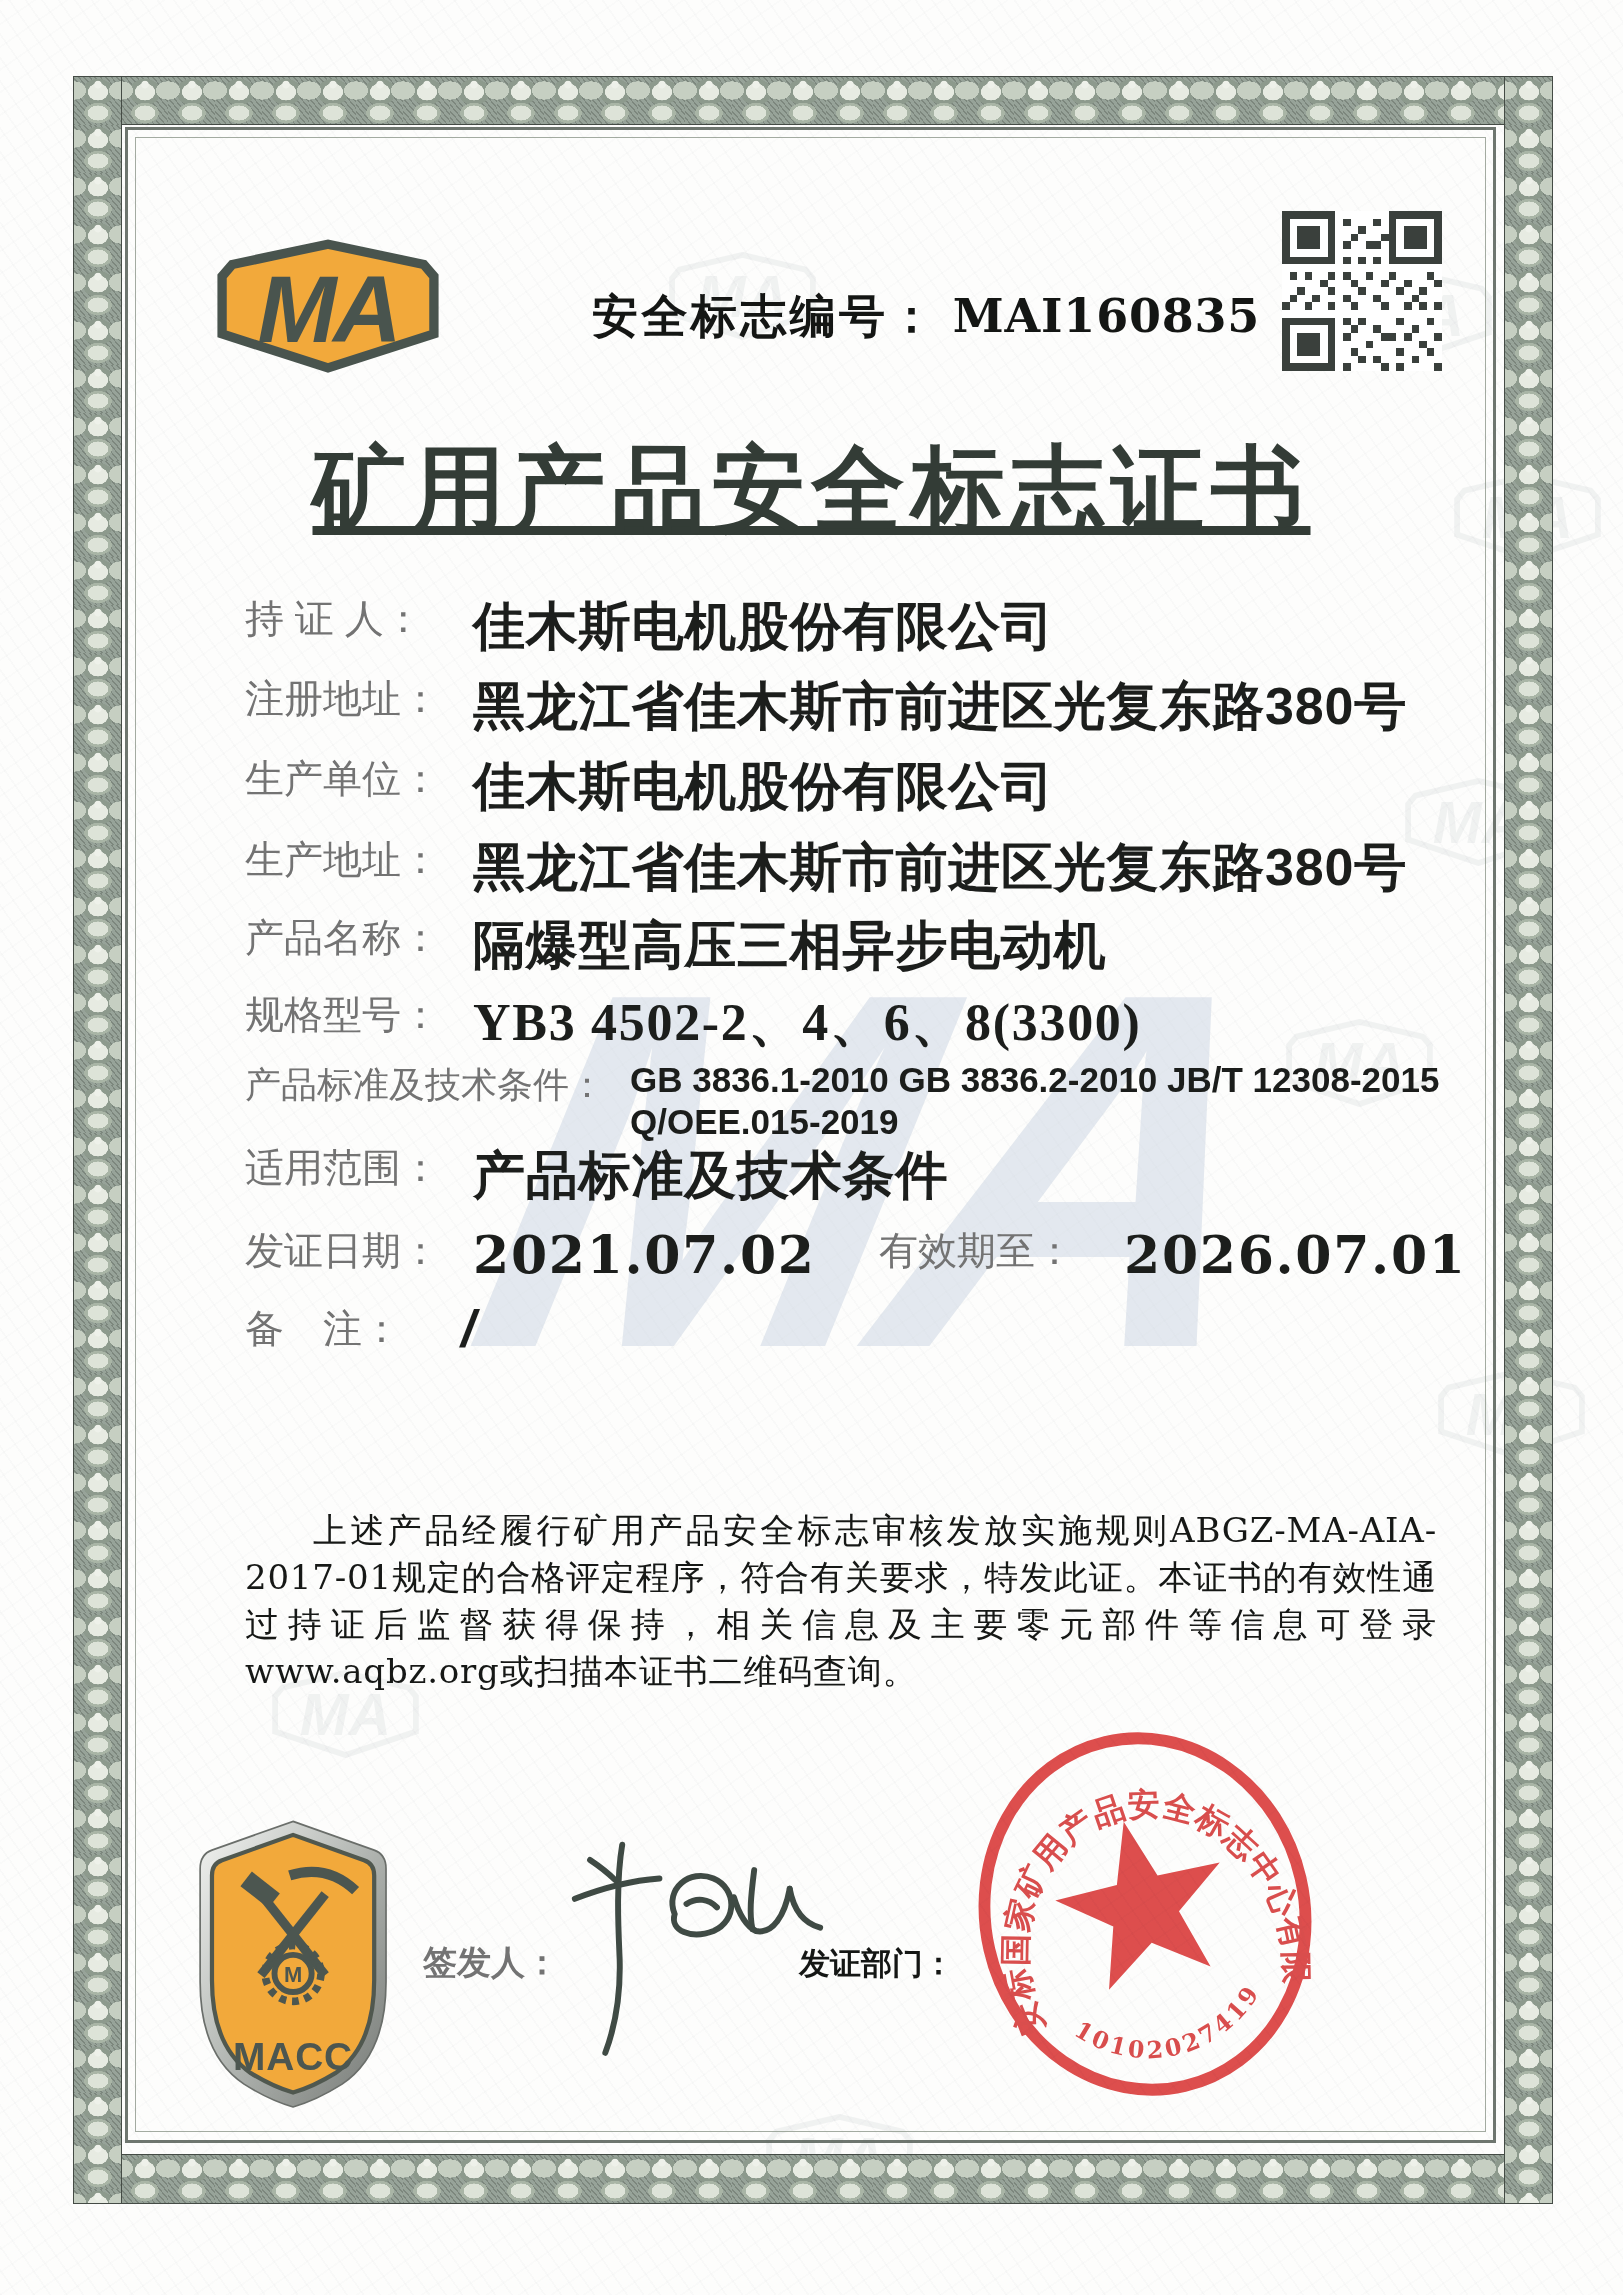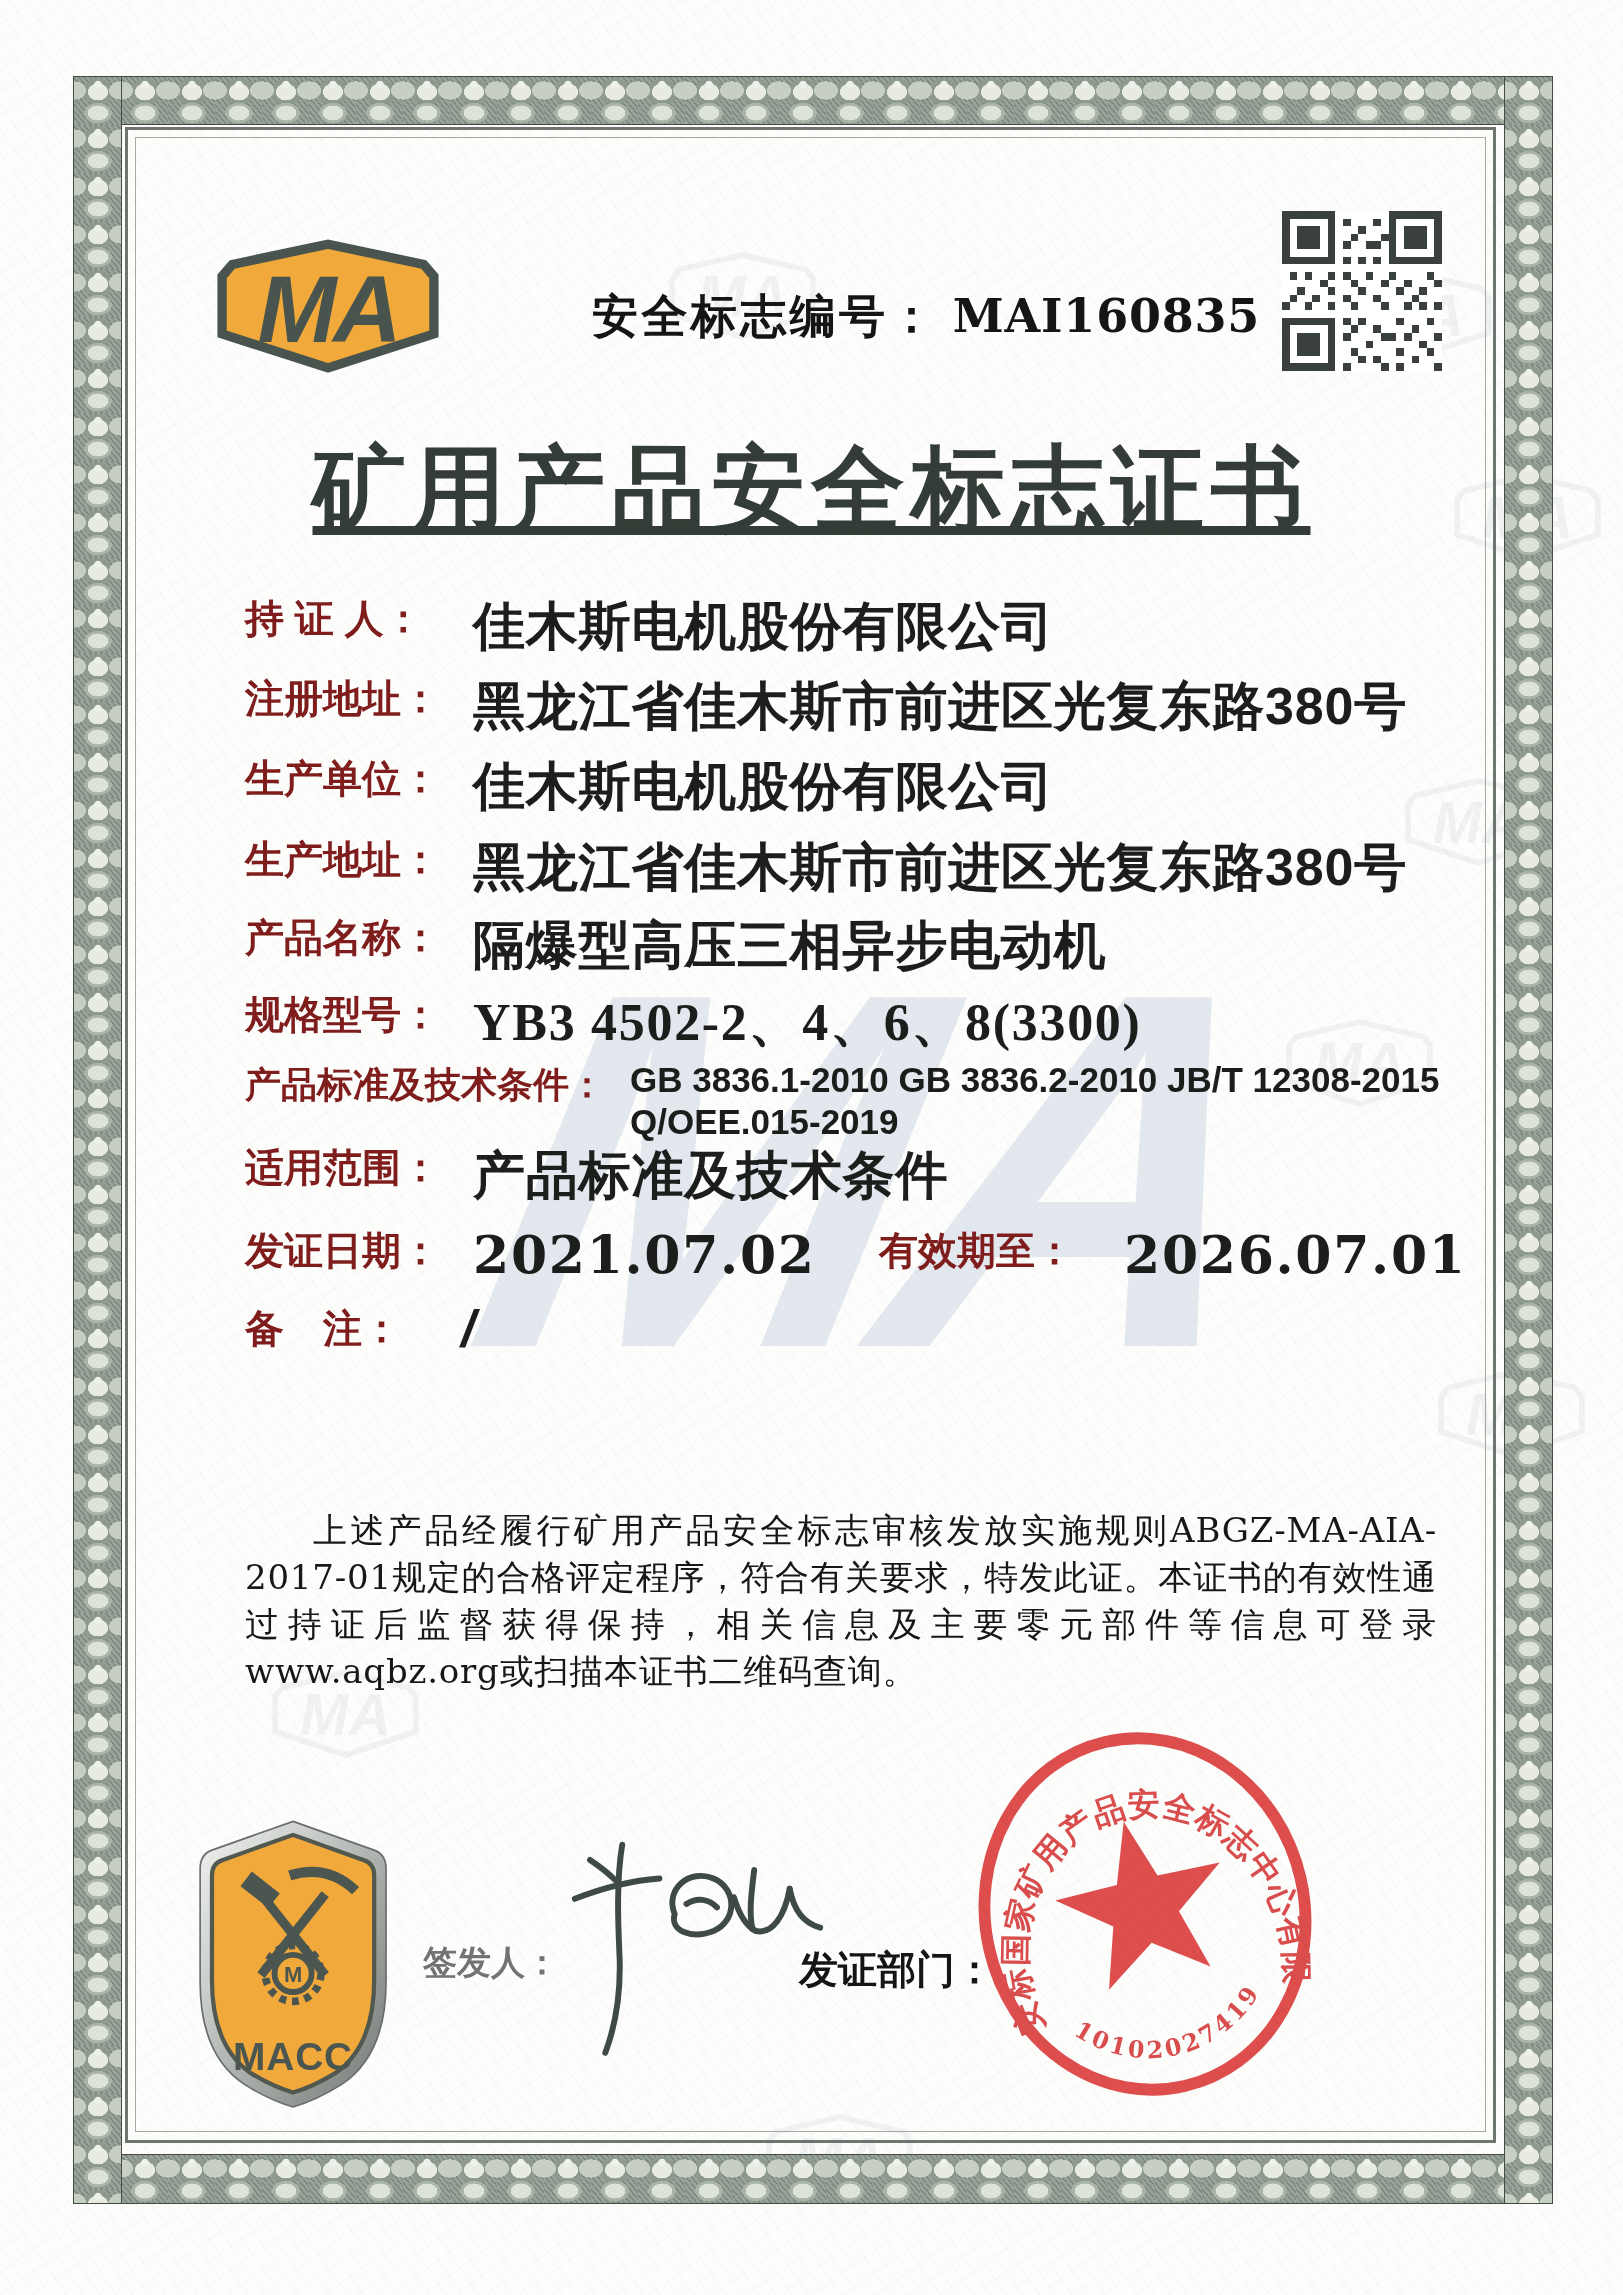--- a/index.html
+++ b/index.html
@@ -27,40 +27,40 @@
   .badge-svg{position:absolute;left:217px;top:239px;width:222px;height:134px;}
   .certno{position:absolute;left:592px;top:286px;width:592px;font-size:46px;font-weight:bold;
           letter-spacing:3.4px;color:#141614;white-space:nowrap;}
   .certno .num{font-family:"DejaVu Serif",serif;font-weight:bold;letter-spacing:0.8px;padding-left:15px;}
   .qr{position:absolute;left:1282px;top:211px;width:160px;height:160px;}
   .title{position:absolute;left:135px;top:427px;width:1353px;text-align:center;
          font-family:"DejaVu Serif",serif;font-weight:bold;font-size:93px;letter-spacing:6.8px;
          color:#333c36;white-space:nowrap;text-decoration:underline;}
   
   .row{position:absolute;left:245px;white-space:nowrap;}
-  .flabel{display:inline-block;font-weight:bold;font-size:39px;color:#7f1d1d;vertical-align:top;}
+  .flabel{display:inline-block;font-weight:normal;font-size:39px;color:#737373;vertical-align:top;}
   .fvalue{display:inline-block;font-weight:bold;font-size:52px;color:#1c1e1c;vertical-align:top;letter-spacing:0.8px;}
   .vcol{position:absolute;left:228px;top:0;}
   .std-label{font-size:36px;}
   .std-val{position:absolute;left:385px;top:-1.7px;font-weight:bold;font-size:35px;line-height:42px;white-space:nowrap;}
   .num-serif{font-family:"DejaVu Serif",serif;font-weight:bold;letter-spacing:1.7px;}
   
   .statement{position:absolute;left:245px;top:1507px;width:1192px;
              font-family:"DejaVu Serif",serif;font-size:34px;line-height:47px;
              text-align:justify;text-indent:2em;color:#161816;font-weight:500;letter-spacing:0.8px;}
   
   .wm-ma{position:absolute;left:499px;top:879px;font-size:507px;font-weight:bold;font-style:italic;
          font-family:"Liberation Sans",sans-serif;color:rgba(201,211,225,.5);
          transform:skewX(-12deg);letter-spacing:-17px;pointer-events:none;}
   .ghost{position:absolute;width:149px;height:88px;opacity:.07;pointer-events:none;}
   
   .shield{position:absolute;left:190px;top:1816px;width:207px;height:298px;}
   .signer{position:absolute;left:423px;top:1940px;font-size:34px;font-weight:bold;color:#737373;white-space:nowrap;}
   .sig{position:absolute;left:541px;top:1826px;width:313px;height:254px;}
-  .dept{position:absolute;left:799px;top:1943px;font-size:39px;font-weight:bold;color:#141614;white-space:nowrap;}
+  .dept{position:absolute;left:799px;top:1943px;font-size:31px;font-weight:bold;color:#141614;white-space:nowrap;}
   .seal{position:absolute;left:971px;top:1723px;width:348px;height:382px;transform:rotate(-13deg);
         mix-blend-mode:multiply;opacity:.93;}
 </style>
 </head>
 <body>
 
 <div class="texture"></div>
 
 <svg class="ghost" style="left:668px;top:252px" viewBox="0 0 200 120">
     <path d="M14,24 L100,4 L186,24 L196,36 L196,84 L100,116 L4,84 L4,36 Z" fill="none" stroke="#5a6a74" stroke-width="8"></path>

